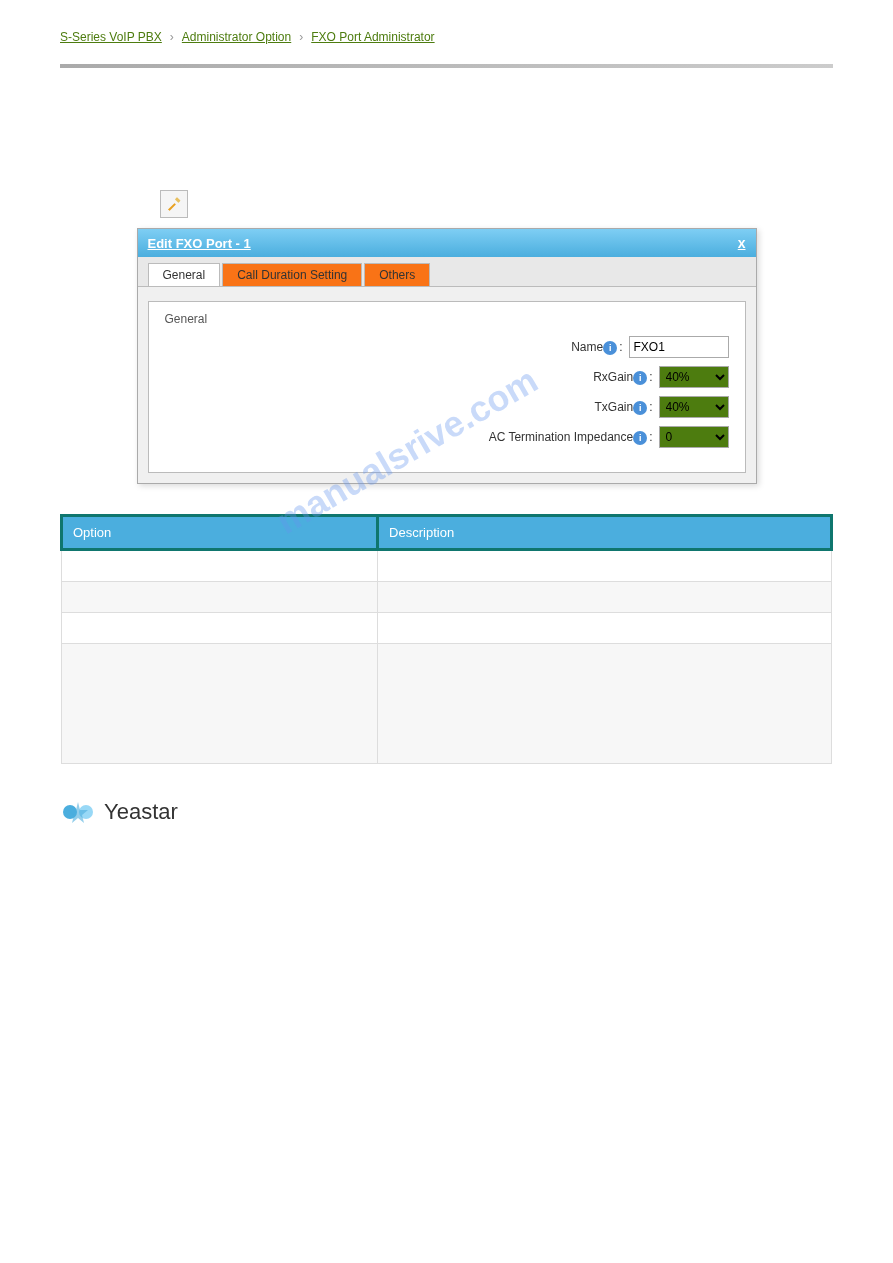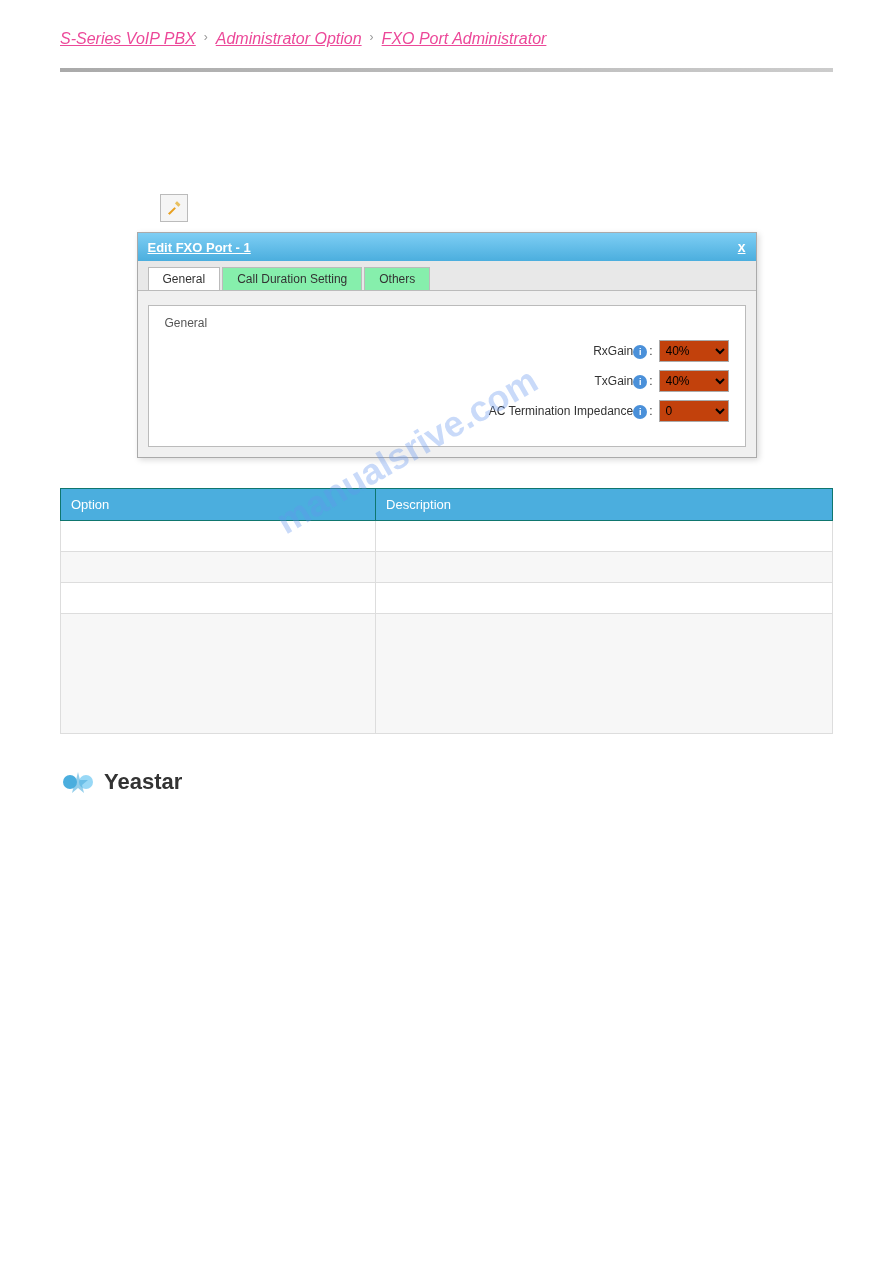--- a/index.html
+++ b/index.html
@@ -14,25 +14,24 @@
     }
 
     
     .breadcrumb {
       display: flex;
       gap: 8px;
       margin-bottom: 20px;
       margin-top: 10px;
     }
     .breadcrumb a {
-      color: #ec4899;
+      color: #4d7c0f;
       text-decoration: underline;
-      font-size: 16px;
+      font-size: 12px;
       cursor: pointer;
-      font-style: italic;
     }
     .breadcrumb span {
       color: #999;
       font-size: 12px;
     }
 
     
     .hr-blue {
       height: 4px;
       background: linear-gradient(to right, #aaa, #ccc);
@@ -97,21 +96,21 @@
       display: flex;
       background: #e8e8e8;
       border-bottom: 1px solid #bbb;
       padding: 6px 10px 0 10px;
       gap: 2px;
     }
     .dialog-tab {
       padding: 4px 14px;
       border: 1px solid #bbb;
       border-bottom: none;
-      background: #86efac;
+      background: #f97316;
       font-size: 12px;
       cursor: pointer;
       color: #333;
     }
     .dialog-tab.active {
       background: #fff;
       color: #333;
       font-weight: normal;
     }
     .dialog-body {
@@ -160,39 +159,39 @@
       font-size: 12px;
       width: 100px;
       height: 22px;
     }
     .form-select {
       border: 1px solid #aaa;
       padding: 2px 2px;
       font-size: 12px;
       width: 70px;
       height: 22px;
-      background: #c2410c;
+      background: #4d7c0f;
     }
 
     
     .data-table {
       width: 100%;
       border-collapse: collapse;
       margin-top: 20px;
     }
     .data-table thead tr {
       background: #4baede;
       color: #fff;
     }
     .data-table thead th {
       padding: 8px 10px;
       font-size: 13px;
       font-weight: normal;
       text-align: left;
-      border: 1px solid #0f766e;
+      border: 3px solid #0f766e;
     }
     .data-table tbody tr {
       background: #fff;
     }
     .data-table tbody tr:nth-child(even) {
       background: #f7f7f7;
     }
     .data-table tbody td {
       padding: 8px 10px;
       font-size: 12px;
@@ -222,21 +221,21 @@
       gap: 8px;
       margin-top: 30px;
     }
     .logo-icon {
       display: inline-block;
       width: 36px;
       height: 36px;
     }
     .logo-text {
       font-size: 22px;
-      font-weight: bold;
+      font-weight: normal;
       color: #333;
     }
 
     .page-wrapper {
       position: relative;
     }
   </style>
 </head>
 <body>
 
@@ -275,20 +274,26 @@
     </div>
     <div class="dialog-tabs">
       <div class="dialog-tab active">General</div>
       <div class="dialog-tab">Call Duration Setting</div>
       <div class="dialog-tab">Others</div>
     </div>
     <div class="dialog-body">
       <div class="fieldset-group">
         <div class="fieldset-title">General</div>
 
+        <div class="form-row">
+          <span class="form-label">
+            Name<span class="info-icon">i</span>:
+          </span>
+          <input class="form-input" type="text" value="FXO1" style="">
+        </div>
 
         <div class="form-row">
           <span class="form-label">
             RxGain<span class="info-icon">i</span>:
           </span>
           <select class="form-select">
             <option>40%</option>
             <option>0%</option>
             <option>10%</option>
             <option>20%</option>

